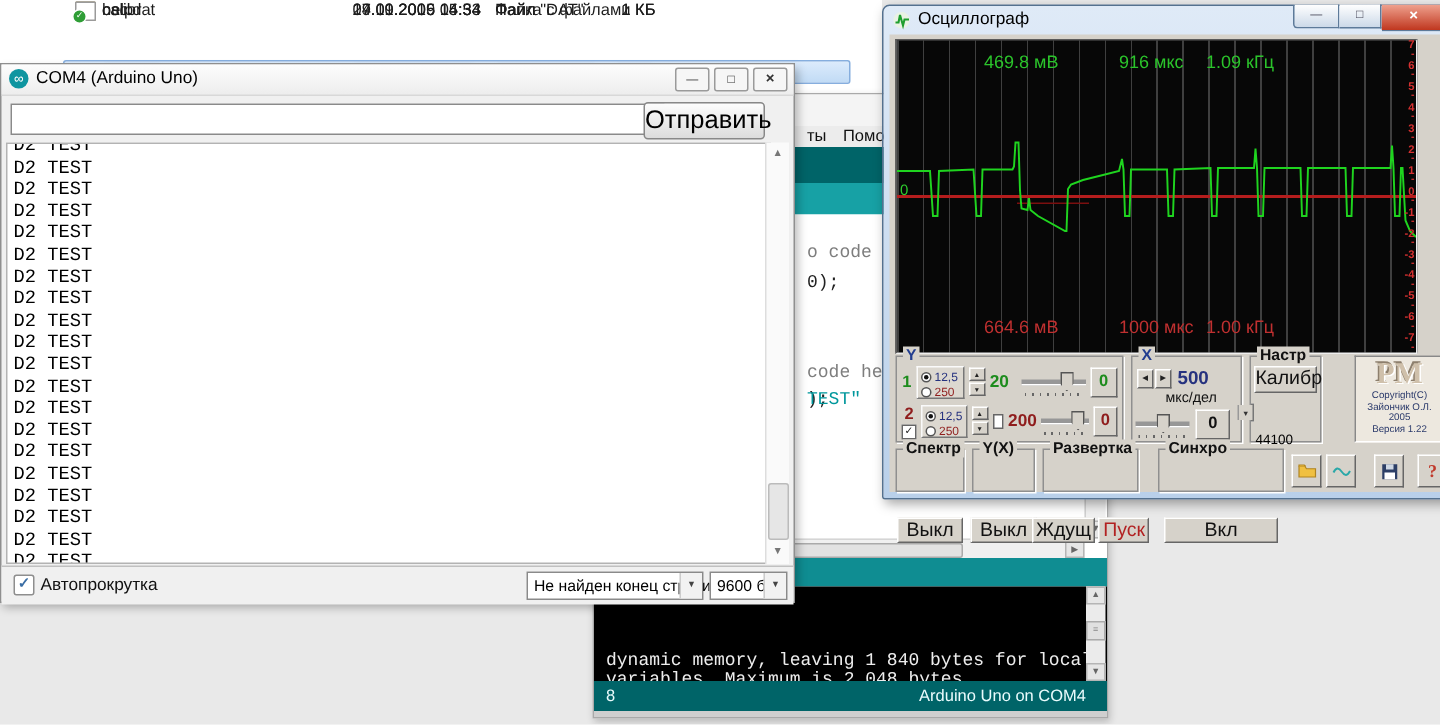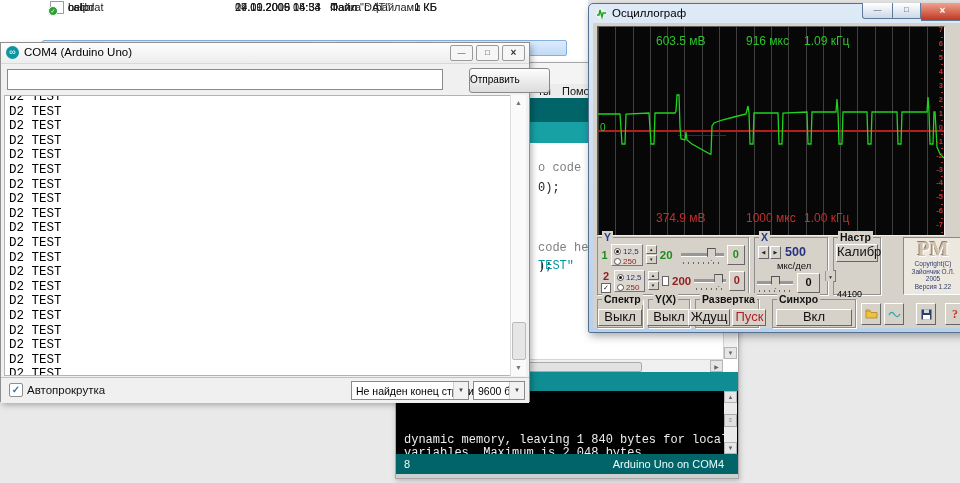--- a/index.html
+++ b/index.html
@@ -43,21 +43,21 @@
   .ide-bottom{position:absolute;left:0;top:411px;right:0;height:4px;background:#cfcfcf;}
   
   .com4{position:absolute;left:0;top:42px;width:530px;height:360px;background:#f0f0f0;border:1px solid #8f8f8f;box-shadow:2px 3px 6px rgba(0,0,0,.28);box-sizing:border-box;}
   .com4-title{position:absolute;left:0;top:0;right:0;height:20px;background:linear-gradient(#fdfdfd,#ededed);border-bottom:1px solid #d8d8d8;}
   .ard-ico{position:absolute;left:5px;top:3px;width:13px;height:13px;border-radius:50%;background:#0e95a0;color:#fff;font-size:9px;line-height:13px;text-align:center;}
   .com4-title .t{position:absolute;left:23px;top:3px;font-size:11.5px;color:#000;}
   .winbtns{position:absolute;right:4px;top:2px;display:flex;gap:3px;}
   .wb{width:21px;height:14px;background:#f6f6f6;border:1px solid #9a9a9a;border-radius:2px;font-size:8px;line-height:13px;text-align:center;color:#333;}
   .wb.close{font-size:10px;font-weight:bold;}
   .send-field{position:absolute;left:6px;top:26px;width:428px;height:19px;background:#fff;border:1px solid #8a8a8a;font-size:12px;padding:0 3px;}
-  .send-btn{position:absolute;left:468px;top:25px;width:79px;height:23px;background:linear-gradient(#fdfdfd,#dcdcdc);border:1px solid #888;border-radius:3px;font-size:10px;text-align:left;line-height:21px;}
+  .send-btn{position:absolute;left:428px;top:25px;width:79px;height:23px;background:linear-gradient(#fdfdfd,#dcdcdc);border:1px solid #888;border-radius:3px;font-size:17px;text-align:right;line-height:21px;}
   .serial-area{position:absolute;left:3px;top:52px;width:510px;height:281px;background:#fff;border:1px solid #b3b3b3;box-sizing:border-box;overflow:hidden;}
   .serial-lines{margin:-6px 0 0 4px;font-family:"Liberation Mono",monospace;font-size:12.5px;line-height:14.6px;color:#000;}
   .ser-scroll{position:absolute;right:3px;top:52px;width:15px;height:281px;background:#fafafa;border-left:1px solid #ddd;}
   .ser-up,.ser-dn{position:absolute;left:0;width:15px;height:14px;color:#777;font-size:7px;line-height:14px;text-align:center;}
   .ser-up{top:1px;} .ser-dn{bottom:1px;}
   .ser-thumb{position:absolute;left:1px;bottom:16px;width:12px;height:36px;background:#e6e6e6;border:1px solid #bbb;border-radius:2px;}
   .com4-bottom{position:absolute;left:0;top:334px;right:0;height:25px;background:#f0f0f0;border-top:1px solid #c0c0c0;}
   .chk{position:absolute;left:8px;top:5px;width:12px;height:12px;background:#fff;border:1px solid #8e8e8e;border-radius:2px;color:#3b6ea5;font-size:10px;line-height:11px;text-align:center;font-weight:bold;}
   .chk-label{position:absolute;left:26px;top:6px;font-size:11.5px;color:#111;}
   .combo{position:absolute;top:3px;height:19px;background:#fff;border:1px solid #8a8a8a;box-sizing:border-box;font-size:10.5px;}
@@ -118,21 +118,21 @@
   .hspin{display:flex;gap:1px;}
   .hsb{width:11px;height:13px;background:#d6d2ca;border:1px solid;border-color:#fff #666 #666 #fff;font-size:5px;line-height:11px;text-align:center;color:#222;box-sizing:border-box;}
   .xval{font-weight:bold;font-size:12.5px;color:#26327f;margin-left:4px;}
   .xunit{font-size:9.5px;color:#111;margin-left:22px;margin-top:1px;}
   .xrow3{display:flex;align-items:center;gap:4px;margin-top:2px;padding:0 2px;}
   .btn{background:#d6d2ca;border:1px solid;border-color:#fff #666 #666 #fff;font-size:13px;text-align:center;color:#111;}
   .calib{display:block;width:40px;height:16px;margin:6px auto 3px;line-height:14px;}
   .ncombo{position:relative;width:38px;height:15px;margin:2px auto 0;background:#fff;border:1px solid #777;font-size:9px;text-align:left;box-sizing:border-box;}
   .ncombo .cv{position:absolute;left:2px;top:1px;margin-top:17px;} .ncombo .ca{position:absolute;right:0;top:0;bottom:0;width:9px;background:#d6d2ca;border-left:1px solid #999;font-size:5px;line-height:13px;text-align:center;color:#333;}
   .g2{padding:9px 3px 0;display:flex;gap:2px;justify-content:center;}
-  .gb{height:15px;line-height:13px;padding:0 5px;}
+  .gb{height:15px;line-height:13px;padding:0 5px;margin-top:36px;}
   .gSp{width:46px;} .gYX{width:42px;} .gRz{width:64px;} .gSn{width:84px;margin-left:8px;}
   .gSn .gb{width:70px;}
   .red{color:#b22222;}
   .iconrow{margin-left:auto;display:flex;align-items:flex-start;gap:3px;padding-top:4px;}
   .ibtn{width:18px;height:20px;background:#d6d2ca;border:1px solid;border-color:#fff #666 #666 #fff;display:flex;align-items:center;justify-content:center;}
   .ibtn.sp{margin-left:9px;}
   .qmark{font-family:"Liberation Serif",serif;color:#c0392b;font-weight:bold;font-size:12px;}
 </style>
 </head>
 <body>
@@ -290,26 +290,26 @@
     </div>
     <div class="scope-app">
       <div class="screen">
         <div class="zeroline"></div>
         <div class="zeroseg"></div>
         <svg class="wavesvg" width="346" height="208" viewBox="0 0 346 208">
           <polyline fill="none" stroke="#1fd41f" stroke-width="1.3" points="0,87 22,87 24,117 27,117 28,87 51,86 53,117 56,117 57,86 77,86 78,84 79,68 81,68 82,100 83,112 87,113 88,105 89,113 94,117 112,127 113,127 114,99 116,96 124,93 136,90 148,87 150,79 151,86 152,117 155,117 156,86 180,86 181,117 184,117 185,86 209,85 210,117 213,117 214,85 238,85 239,72 240,85 241,117 244,117 245,85 269,85 270,117 273,117 274,85 299,85 300,117 303,117 304,85 329,85 330,70 331,85 332,117 335,117 336,85 337,85 339,120 342,127 346,131"></polyline>
         </svg>
         <span class="zlabel">0</span>
         <div class="readings r-top">
-          <span class="rv">603.5 мВ</span>
+          <span class="rv">469.8 мВ</span>
           <span class="rt">916 мкс</span>
           <span class="rf">1.09 кГц</span>
         </div>
         <div class="readings r-bot">
-          <span class="rv">374.9 мВ</span>
+          <span class="rv">664.6 мВ</span>
           <span class="rt">1000 мкс</span>
           <span class="rf">1.00 кГц</span>
         </div>
         <div class="scale">
 
         <div class="tick"><span>7</span><span class="tdash">-</span></div>
             <div class="tick"><span>6</span><span class="tdash">-</span></div>
             <div class="tick"><span>5</span><span class="tdash">-</span></div>
             <div class="tick"><span>4</span><span class="tdash">-</span></div>
             <div class="tick"><span>3</span><span class="tdash">-</span></div>

